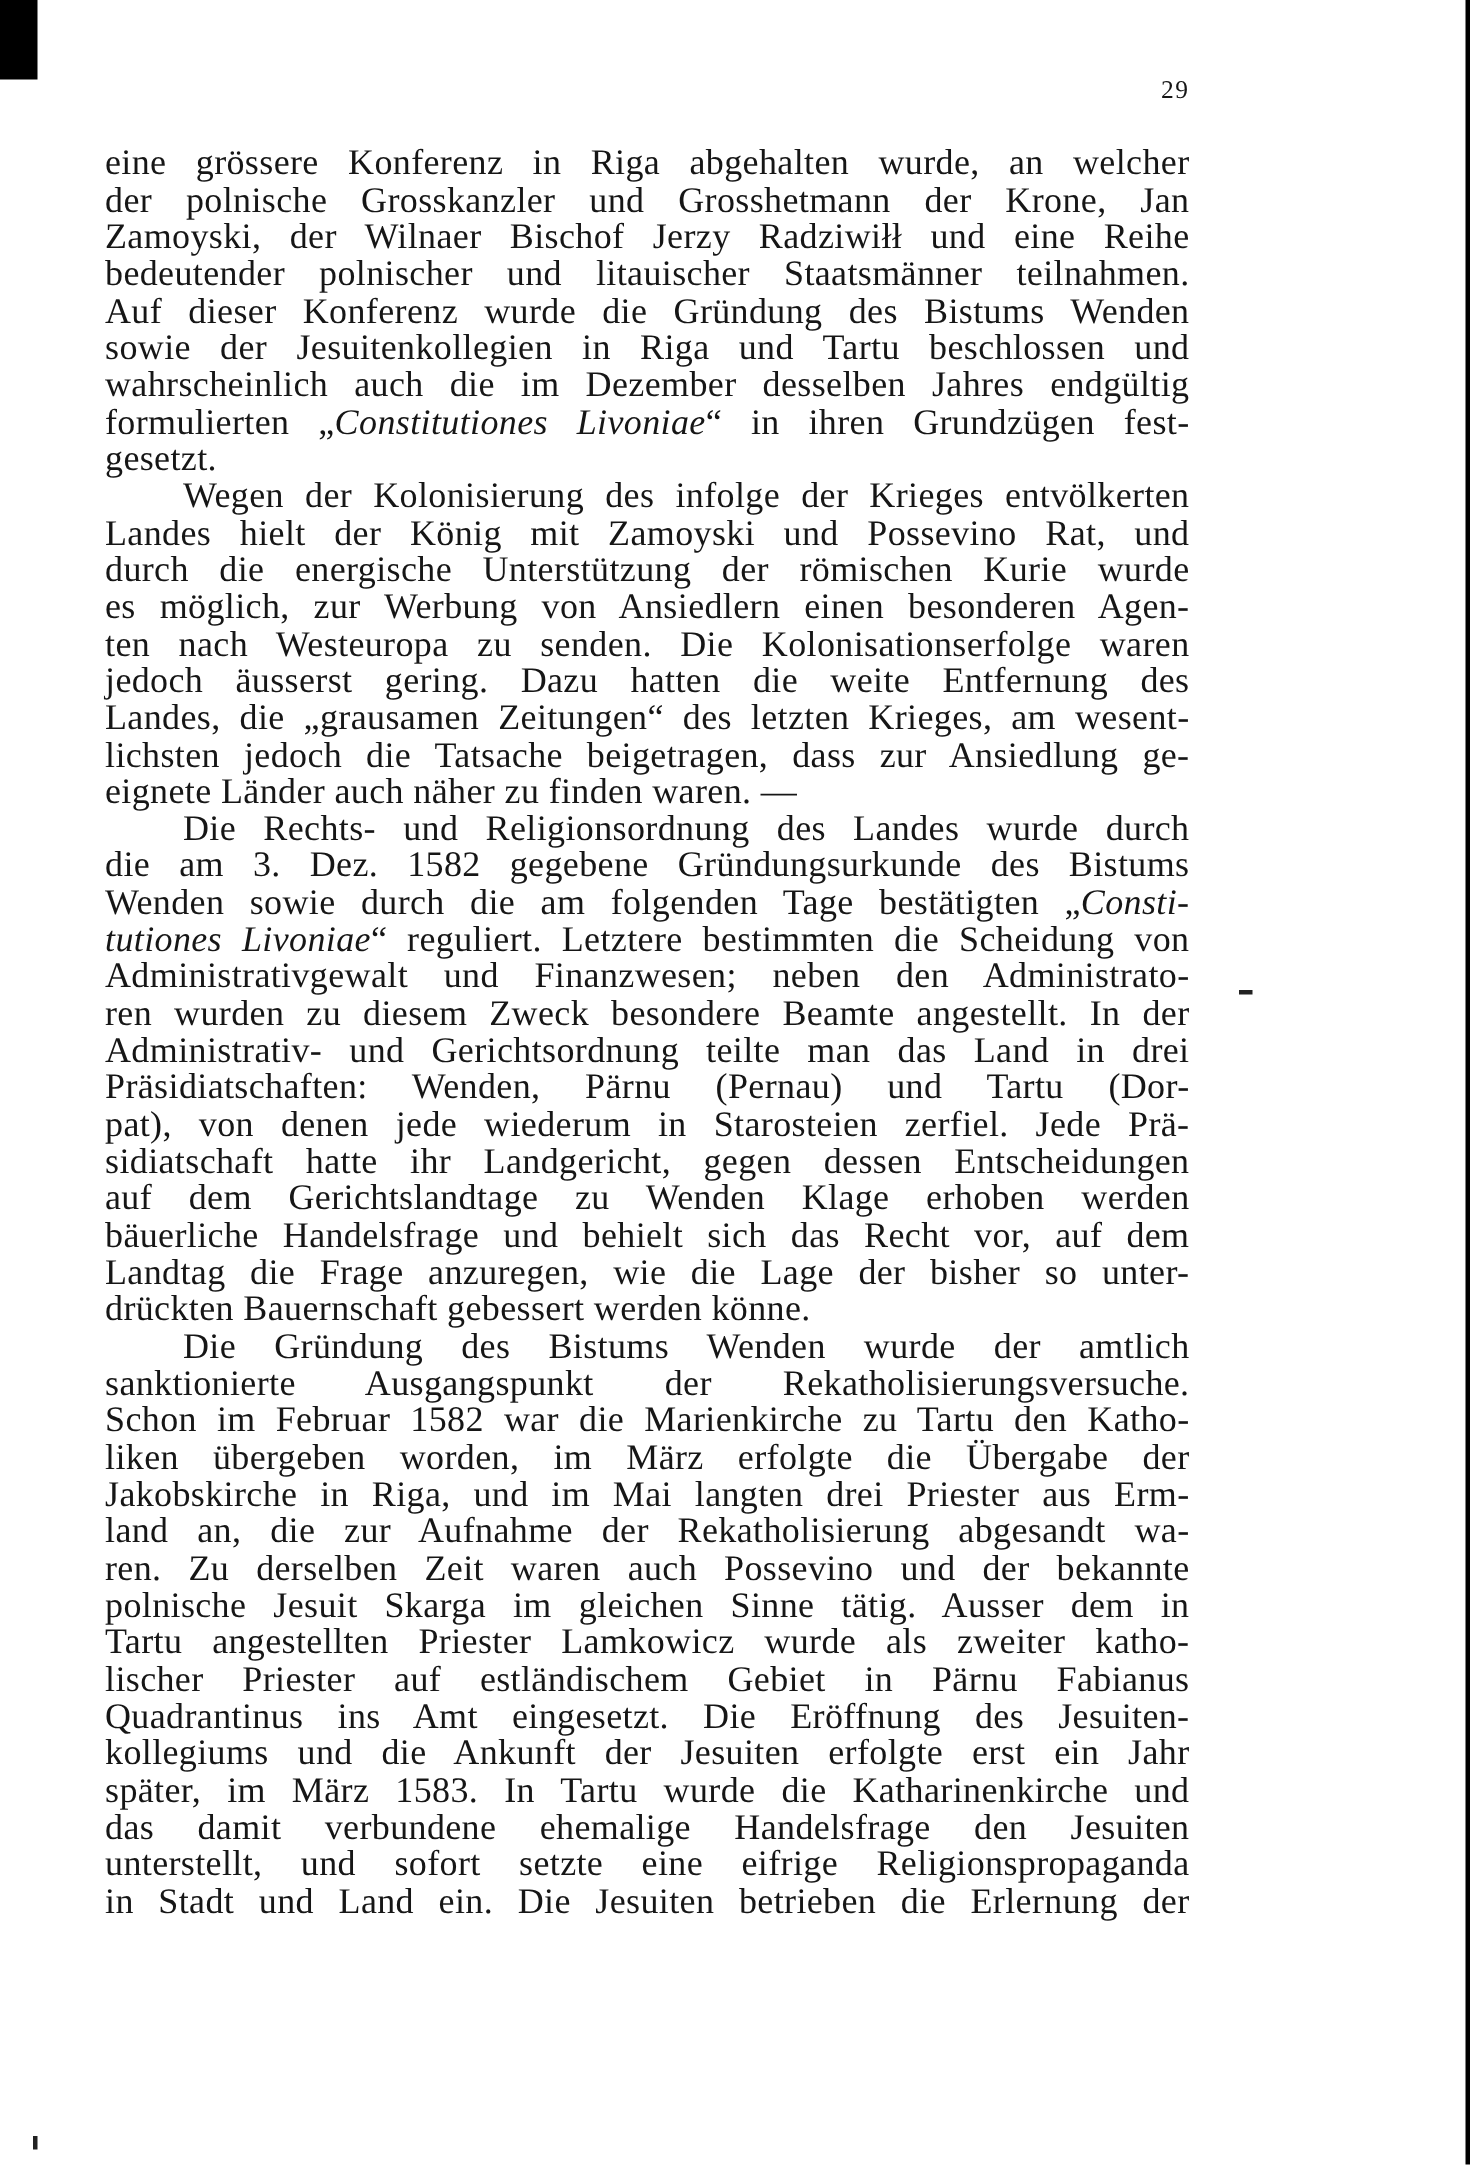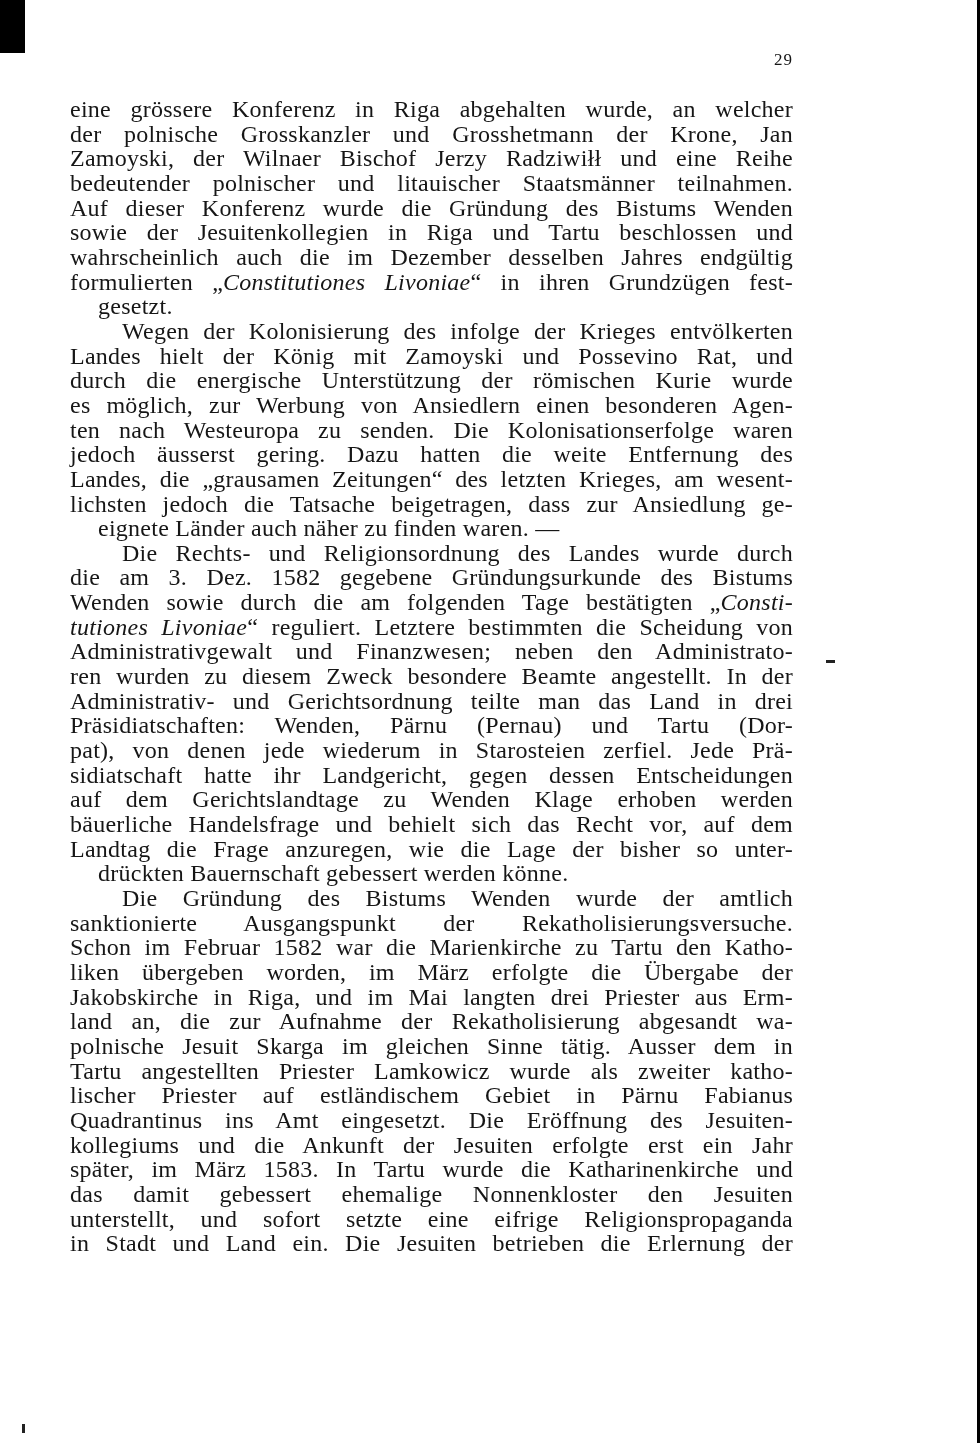--- a/index.html
+++ b/index.html
@@ -29,21 +29,21 @@
     font-size: 24px;
     line-height: 24.65px;
     letter-spacing: 0.25px;
   }
   .line {
     text-align: justify;
     text-align-last: justify;
     hyphens: none;
     white-space: normal;
   }
-  .line.flush { text-align-last: left; margin-left: 28px; }
+  .line.flush { text-align-last: left; }
   .line.indent { text-indent: 52px; }
   .it { font-style: italic; }
   
   .corner-block {
     position: absolute;
     left: 0; top: 0;
     width: 25px; height: 53px;
     background: #000;
   }
   .right-border {
@@ -107,22 +107,23 @@
     <div class="line"><span>auf dem Gerichtslandtage zu Wenden Klage erhoben werden</span></div>
     <div class="line"><span>bäuerliche Handelsfrage und behielt sich das Recht vor, auf dem</span></div>
     <div class="line"><span>Landtag die Frage anzuregen, wie die Lage der bisher so unter-</span></div>
     <div class="line flush"><span>drückten Bauernschaft gebessert werden könne.</span></div>
     <div class="line indent"><span>Die Gründung des Bistums Wenden wurde der amtlich</span></div>
     <div class="line"><span>sanktionierte Ausgangspunkt der Rekatholisierungsversuche.</span></div>
     <div class="line"><span>Schon im Februar 1582 war die Marienkirche zu Tartu den Katho-</span></div>
     <div class="line"><span>liken übergeben worden, im März erfolgte die Übergabe der</span></div>
     <div class="line"><span>Jakobskirche in Riga, und im Mai langten drei Priester aus Erm-</span></div>
     <div class="line"><span>land an, die zur Aufnahme der Rekatholisierung abgesandt wa-</span></div>
+    <div class="line"><span>ren. Zu derselben Zeit waren auch Possevino und der bekannte</span></div>
     <div class="line"><span>polnische Jesuit Skarga im gleichen Sinne tätig. Ausser dem in</span></div>
     <div class="line"><span>Tartu angestellten Priester Lamkowicz wurde als zweiter katho-</span></div>
     <div class="line"><span>lischer Priester auf estländischem Gebiet in Pärnu Fabianus</span></div>
     <div class="line"><span>Quadrantinus ins Amt eingesetzt. Die Eröffnung des Jesuiten-</span></div>
     <div class="line"><span>kollegiums und die Ankunft der Jesuiten erfolgte erst ein Jahr</span></div>
     <div class="line"><span>später, im März 1583. In Tartu wurde die Katharinenkirche und</span></div>
-    <div class="line"><span>das damit gebessert ehemalige Nonnenkloster den Jesuiten</span></div>
+    <div class="line"><span>das damit verbundene ehemalige Handelsfrage den Jesuiten</span></div>
     <div class="line"><span>unterstellt, und sofort setzte eine eifrige Religionspropaganda</span></div>
     <div class="line"><span>in Stadt und Land ein. Die Jesuiten betrieben die Erlernung der</span></div>
   </div>
 
 </body></html>

